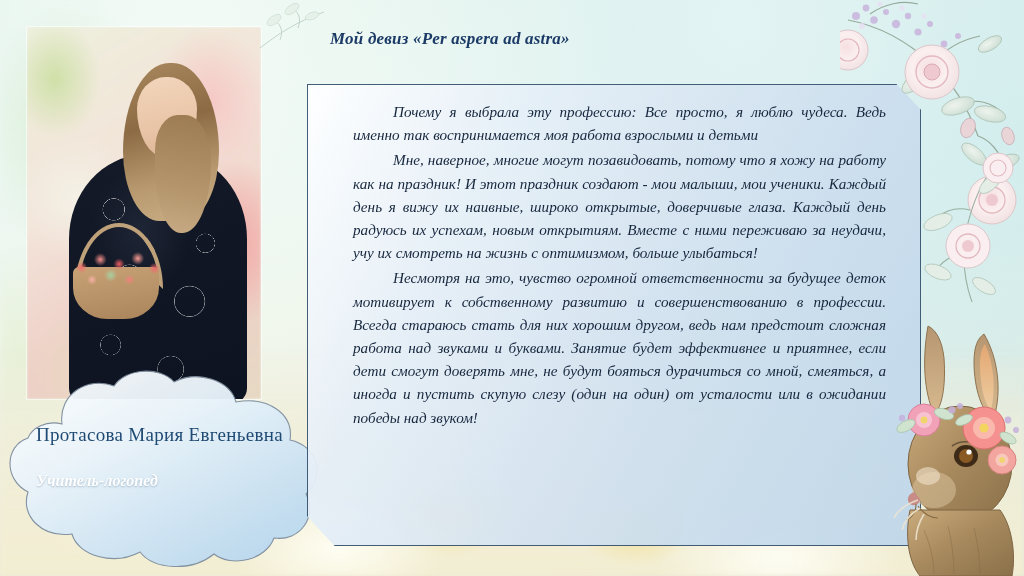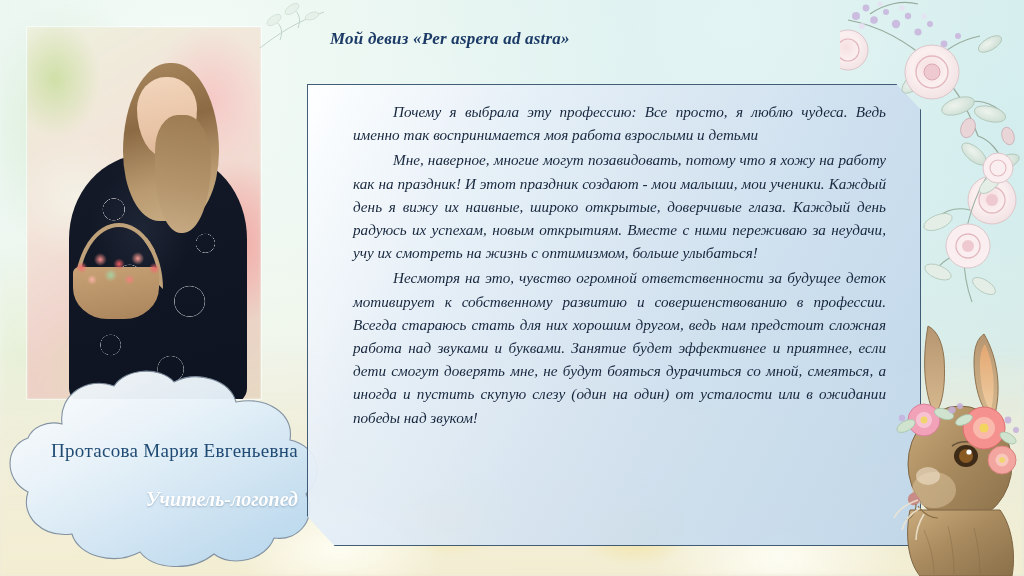--- a/index.html
+++ b/index.html
@@ -175,34 +175,33 @@
     left: 2px;
     top: 368px;
     width: 330px;
     height: 206px;
   }
   .cloud svg { display: block; width: 100%; height: 100%; }
   .cloud-text {
     position: absolute;
     left: 0; right: 0;
     top: 52px;
-    text-align: right;
+    text-align: left;
     padding: 0 34px;
     box-sizing: border-box;
-    margin-top: 16px;
   }
   .cloud-name {
     font-size: 19px;
     line-height: 30px;
     color: #1f4a73;
     letter-spacing: .3px;
   }
   .cloud-role {
     margin-top: 22px;
-    font-size: 20px;
+    font-size: 16px;
     font-weight: bold;
     font-style: italic;
     color: #ffffff;
     text-shadow: 0 1px 2px rgba(60,90,120,.35);
   }
 
   
   .motto {
     position: absolute;
     left: 330px;

